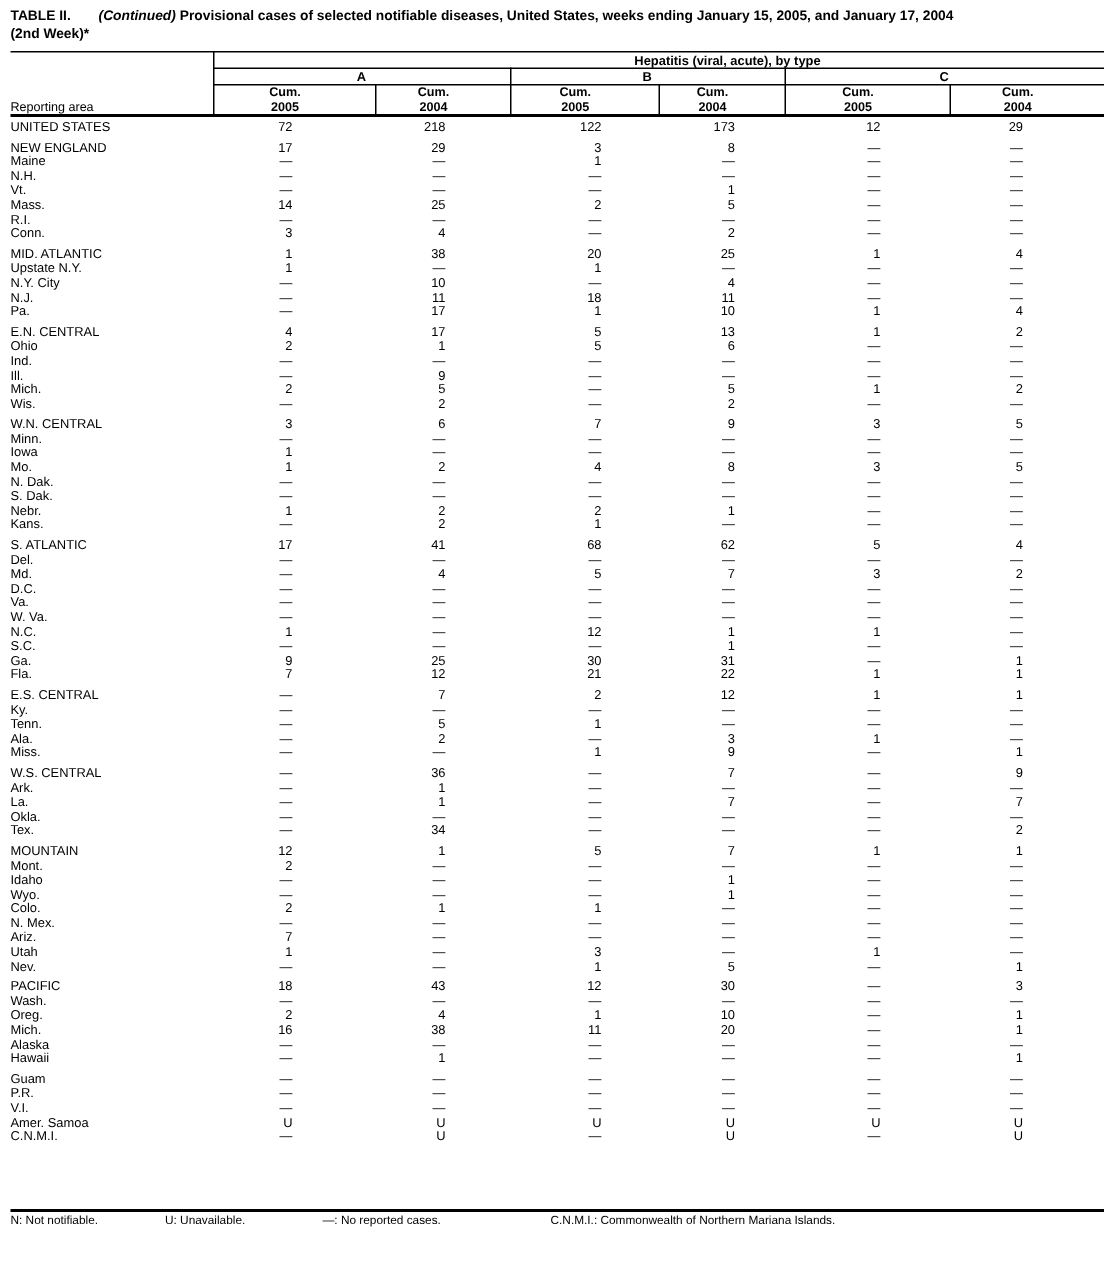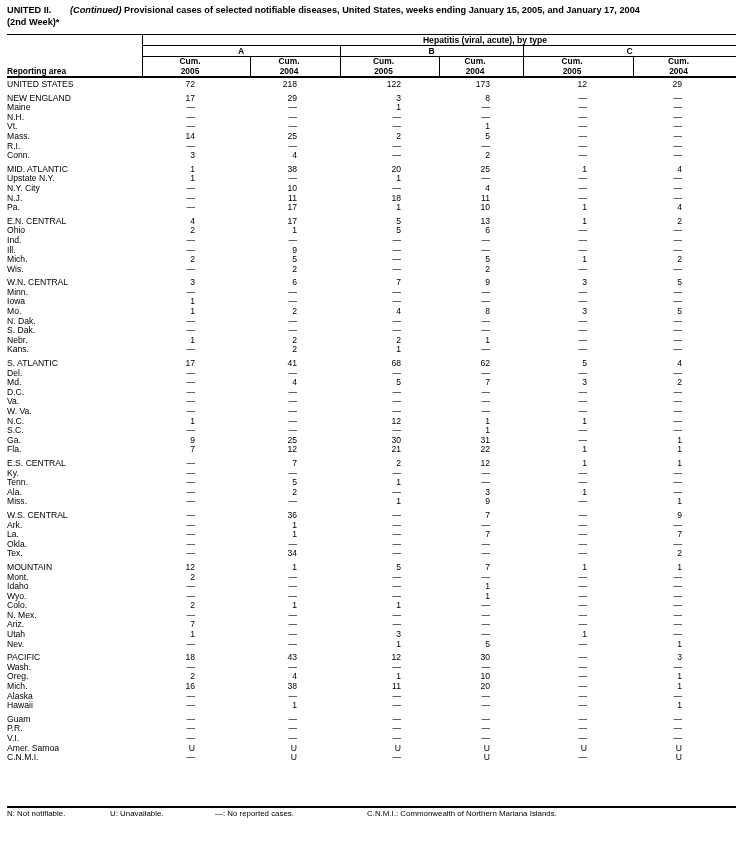--- a/index.html
+++ b/index.html
@@ -15,21 +15,21 @@
   .hl{position:absolute;background:#000;height:1px;}
   .vl{position:absolute;background:#000;width:1px;}
   
   .grp-title{position:absolute;left:142px;top:34.5px;width:686px;height:10.5px;line-height:10.5px;
     text-align:center;font-size:8.6px;font-weight:bold;}
   .grp{position:absolute;top:45.5px;height:10.5px;line-height:10.5px;text-align:center;
     font-size:8.6px;font-weight:bold;}
   .subcol{position:absolute;top:57px;text-align:center;font-size:8.4px;font-weight:bold;
     line-height:9.5px;padding-right:0;box-sizing:border-box;}
   .subcol div{padding-right:12px;}
-  #reporting-area{position:absolute;left:7px;top:66.5px;font-size:8.4px;font-weight:bold;line-height:9.5px;}
+  #reporting-area{position:absolute;left:7px;top:66.5px;font-size:8.4px;font-weight:normal;line-height:9.5px;}
   
   #table-body{position:absolute;left:7px;top:80px;width:729px;}
   .row{display:grid;grid-template-columns:135px 108px 90px 99px 84px 110px 103px;
     height:9.6px;line-height:9.6px;font-size:8.6px;white-space:nowrap;}
   .row.gap{margin-top:4px;}
   .row .c{overflow:visible;}
   .row .area{text-align:left;}
   .row .v{text-align:right;}
   .row .v1{padding-right:55px;}
   .row .v2{padding-right:43px;}
@@ -40,21 +40,21 @@
   
   .fn{position:absolute;font-size:7.9px;line-height:9.5px;}
   #note{position:absolute;left:7px;top:818.5px;font-size:7.9px;line-height:9.5px;width:720px;}
 </style>
 </head>
 <body>
 
 <div id="page">
 
   <div id="title">
-    <span>UNITED II.</span>
+    <span>TABLE II.</span>
     <span class="cont">(Continued)</span>
     <span>Provisional cases of selected notifiable diseases, United States, weeks ending January 15, 2005, and January 17, 2004</span>
     <div>(2nd Week)*</div>
   </div>
 
   <div class="hl" style="left:7px;top:34px;width:729px;"></div>
   <div class="hl" style="left:142px;top:45px;width:594px;"></div>
   <div class="hl" style="left:142px;top:56px;width:594px;"></div>
   <div class="hl" style="left:7px;top:76px;width:729px;height:2px;"></div>
   <div class="vl" style="left:142px;top:34px;height:42px;"></div>

